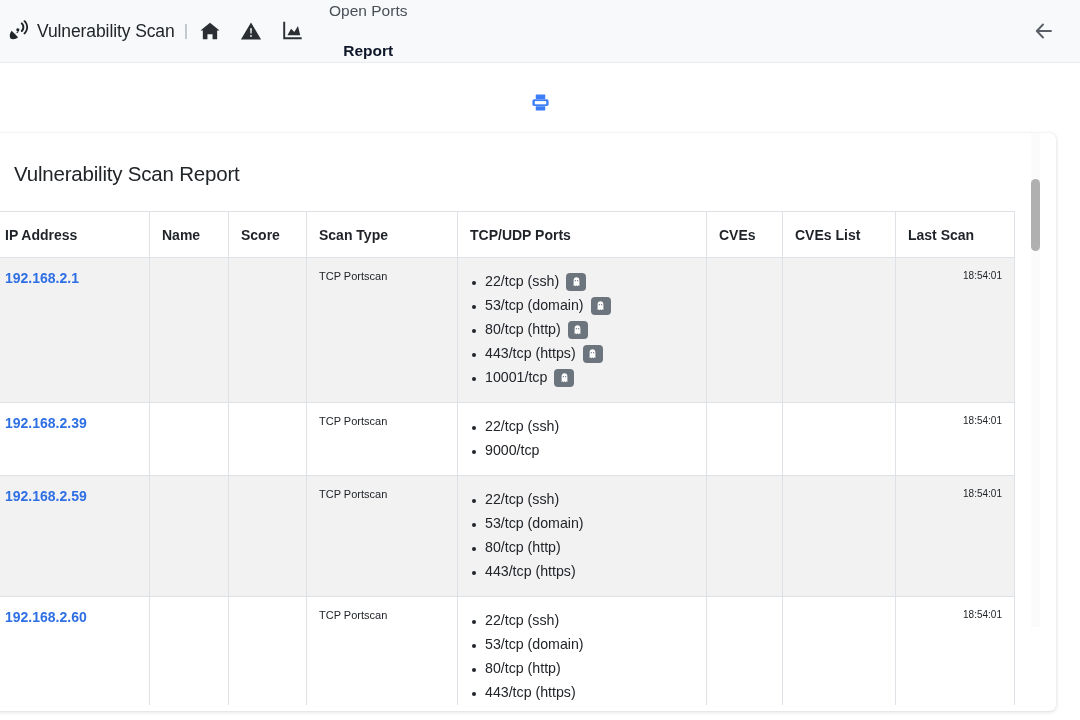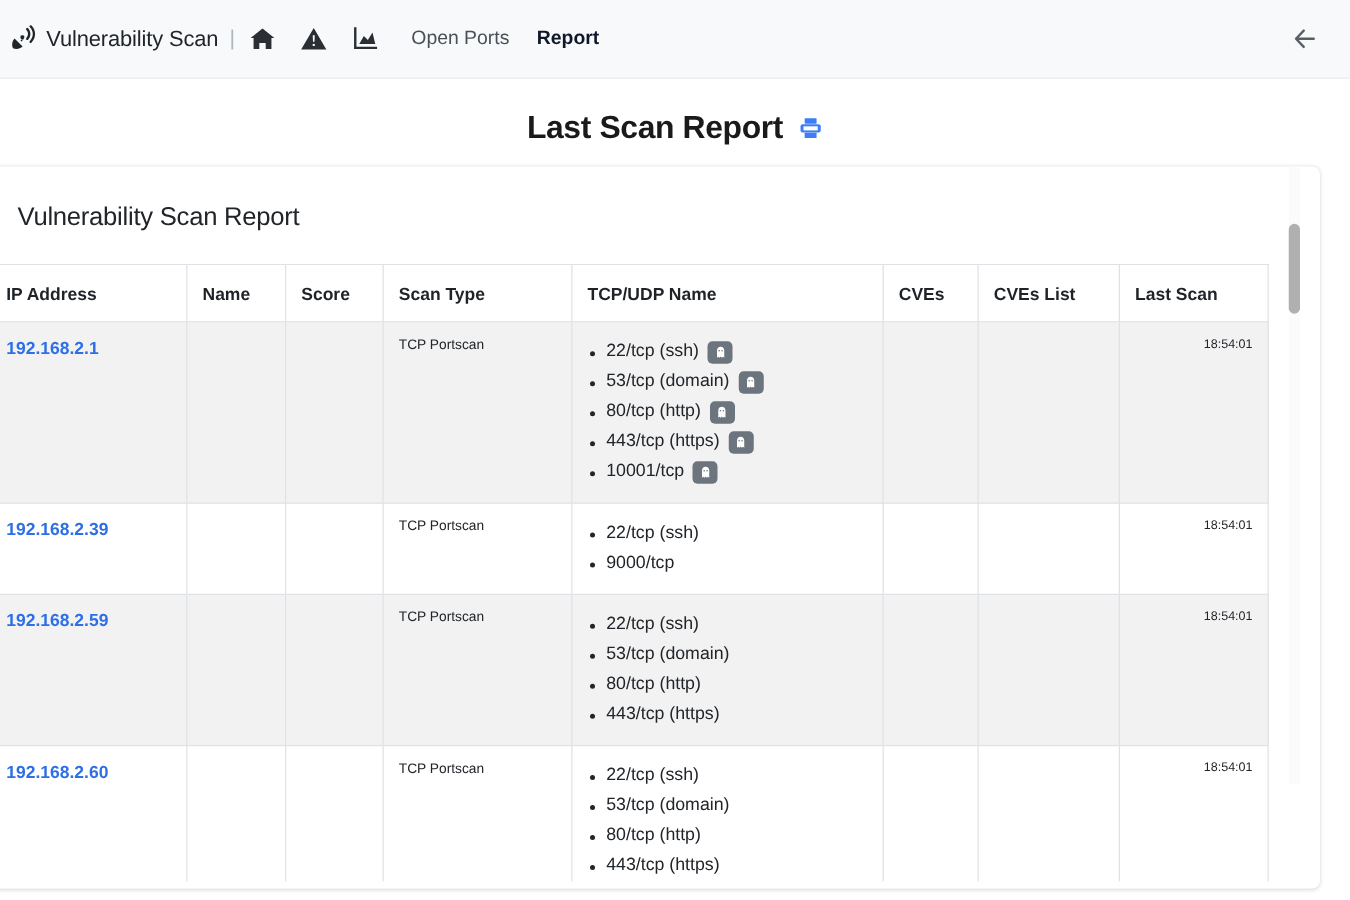--- a/index.html
+++ b/index.html
@@ -30,21 +30,21 @@
   }
   .brand-icon { width: 22px; height: 22px; display: block; flex: none; }
   .nav-sep {
     color: #adb5bd;
     margin: 0 11px 0 9px;
     font-size: 17px;
     font-weight: 300;
   }
   .nav-icons { display: flex; align-items: center; gap: 19px; }
   .nav-ico { width: 22px; height: 22px; display: block; cursor: pointer; }
-  .nav-links { display: flex; align-items: center; gap: 22px; margin-left: 26px; }
+  .nav-links { display: flex; align-items: center; gap: 22px; margin-left: 26px; flex-direction: column; }
   .nav-link {
     font-size: 15.5px;
     color: #495057;
     text-decoration: none;
     cursor: pointer;
     white-space: nowrap;
   }
   .nav-link.active { color: #0f172a; font-weight: bold; }
   .back-arrow {
     position: absolute;
@@ -247,21 +247,20 @@
 
   <span class="back-arrow">
     <svg viewBox="0 0 24 24" width="24" height="24" fill="none" stroke="#5a5f66" stroke-width="1.9" stroke-linecap="round" stroke-linejoin="round">
       <path d="M19 12 H5.5"></path>
         <path d="M11 5.5 L4.8 12 L11 18.5"></path>
     </svg>
   </span>
 </div>
 
 <div class="page-title-row">
-  <span class="page-title">Last Scan Report</span>
   <span class="print-icon">
     <svg viewBox="0 0 24 24" width="19" height="19" fill="#3d7ef7">
       <rect x="6" y="2" width="12" height="5.5" rx="0.6"></rect>
       <rect x="1.8" y="8" width="20.4" height="8.4" rx="2.2"></rect>
       <rect x="6" y="16.6" width="12" height="5.5" rx="0.6"></rect>
       <rect x="4.8" y="10.2" width="14.4" height="4.1" fill="#ffffff"></rect>
     </svg>
   </span>
 </div>
 
@@ -279,21 +278,21 @@
           <col class="c-cves">
           <col class="c-cvesl">
           <col class="c-last">
       </colgroup>
       <thead>
         <tr>
           <th>IP Address</th>
           <th>Name</th>
           <th>Score</th>
           <th>Scan Type</th>
-          <th>TCP/UDP Name</th>
+          <th>TCP/UDP Ports</th>
           <th>CVEs</th>
           <th>CVEs List</th>
           <th>Last Scan</th>
         </tr>
       </thead>
       <tbody id="tbody">
           <tr class="odd">
             <td><a class="ip-link" href="#">192.168.2.1</a></td>
             <td></td>
             <td></td>

